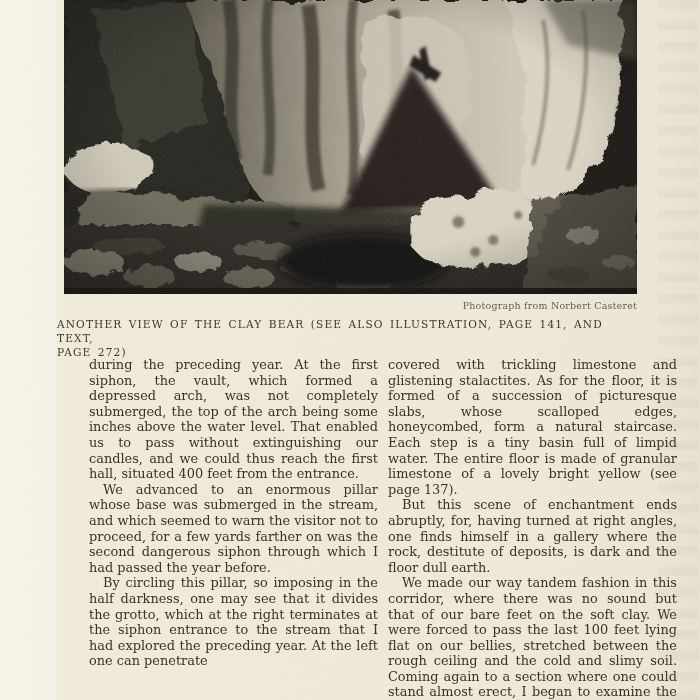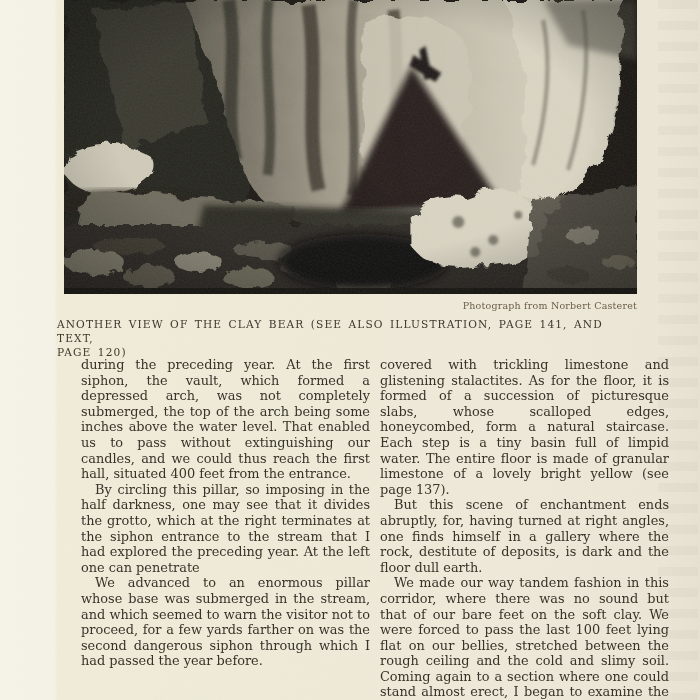--- a/index.html
+++ b/index.html
@@ -30,21 +30,21 @@
 
   
   .caption {
     position: absolute; top: 317px; left: 57px; width: 586px;
     text-align: left; font-size: 10.6px; line-height: 14px;
     letter-spacing: 1.1px; word-spacing: 2px; color: #3b362b;
   }
 
   
   .columns {
-    position: absolute; top: 357px; left: 81px; width: 588px; height: 343px;
+    position: absolute; top: 357px; left: 89px; width: 588px; height: 343px;
     display: flex; gap: 10px; overflow: hidden;
   }
   .col {
     width: 289px; font-size: 12.9px; line-height: 15.6px;
     text-align: justify; color: #363127;
   }
   .col p { text-indent: 14px; }
   .col p.noindent { text-indent: 0; }
 
   
@@ -171,29 +171,29 @@
 
         <rect x="0" y="0" width="574" height="294" fill="url(#vig)"></rect>
         <rect x="0" y="0" width="574" height="294" filter="url(#grainF)" opacity="0.22"></rect>
       </svg>
     </div>
 
     <div class="credit">Photograph from Norbert Casteret</div>
 
     <figcaption class="caption">
       <span>ANOTHER VIEW OF THE CLAY BEAR (SEE ALSO ILLUSTRATION, PAGE 141, AND TEXT,</span><br>
-      <span>PAGE 120)</span>
+      <span>PAGE 272)</span>
     </figcaption>
   </figure>
 
   <div class="columns">
     <div class="col">
       <p class="noindent">during the preceding year.  At the first siphon, the vault, which formed a depressed arch, was not completely submerged, the top of the arch being some inches above the water level.  That enabled us to pass without extinguishing our candles, and we could thus reach the first hall, situated 400 feet from the entrance.</p>
+      <p>We advanced to an enormous pillar whose base was submerged in the stream, and which seemed to warn the visitor not to proceed, for a few yards farther on was the second dangerous siphon through which I had passed the year before.</p>
       <p>By circling this pillar, so imposing in the half darkness, one may see that it divides the grotto, which at the right terminates at the siphon entrance to the stream that I had explored the preceding year.  At the left one can penetrate</p>
-      <p>We advanced to an enormous pillar whose base was submerged in the stream, and which seemed to warn the visitor not to proceed, for a few yards farther on was the second dangerous siphon through which I had passed the year before.</p>
     </div>
     <div class="col">
       <p class="noindent">covered with trickling limestone and glistening stalactites.  As for the floor, it is formed of a succession of picturesque slabs, whose scalloped edges, honeycombed, form a natural staircase.  Each step is a tiny basin full of limpid water. The entire floor is made of granular limestone of a lovely bright yellow (see page 137).</p>
       <p>But this scene of enchantment ends abruptly, for, having turned at right angles, one finds himself in a gallery where the rock, destitute of deposits, is dark and the floor dull earth.</p>
       <p>We made our way tandem fashion in this corridor, where there was no sound but that of our bare feet on the soft clay. We were forced to pass the last 100 feet lying flat on our bellies, stretched between the rough ceiling and the cold and slimy soil.  Coming again to a section where one could stand almost erect, I began to examine the walls of the gallery</p>
     </div>
   </div>
 
   <div class="showthrough"></div>
 

